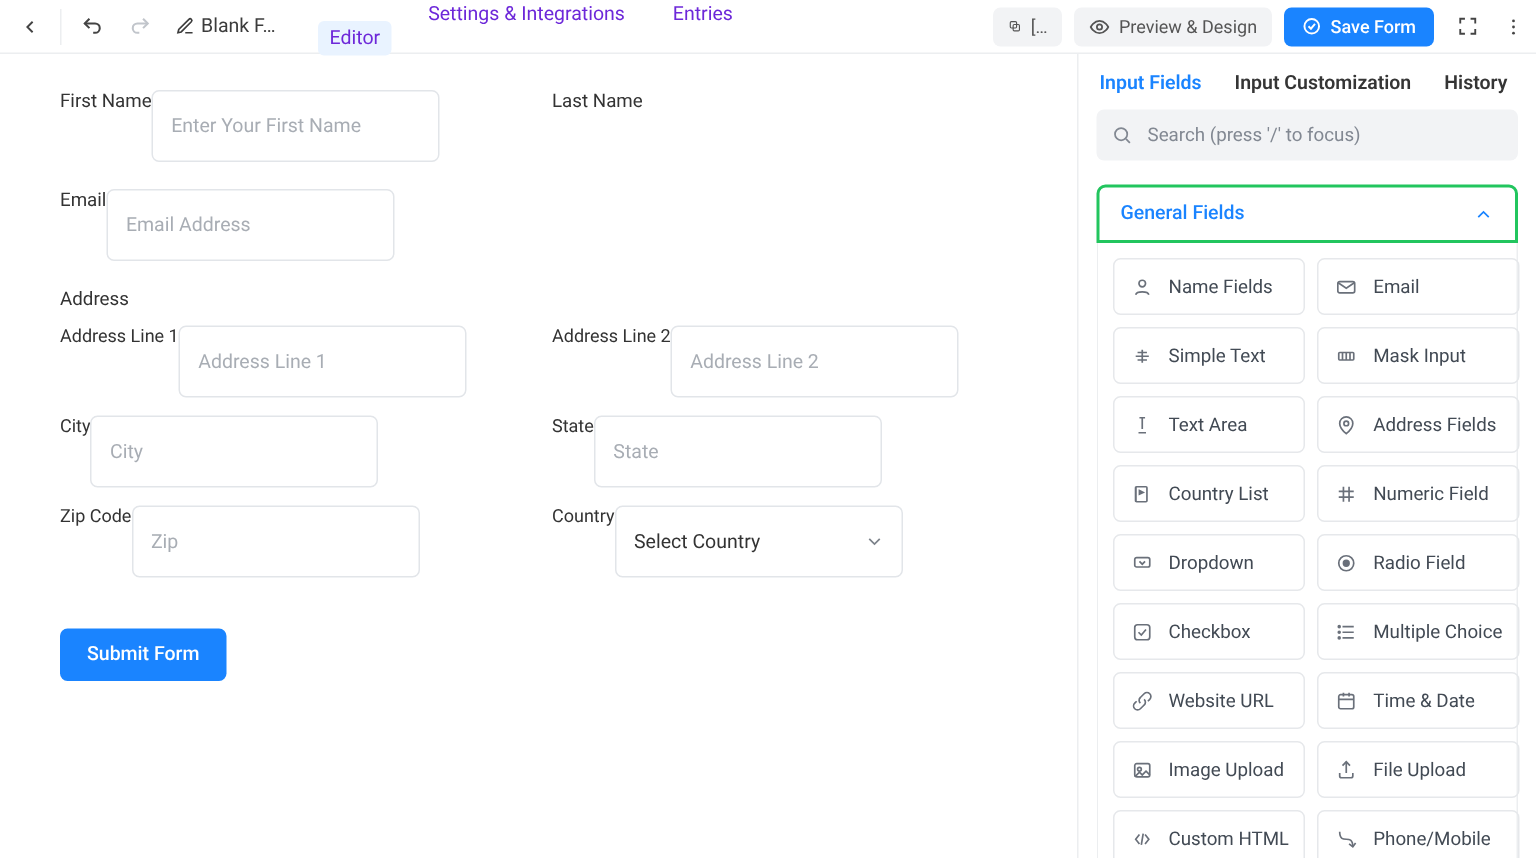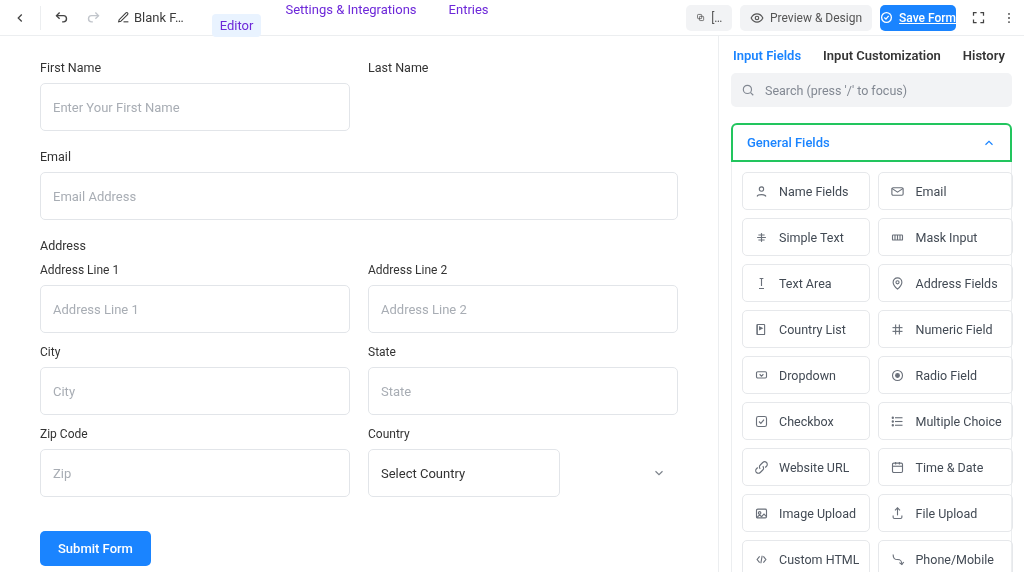--- a/index.html
+++ b/index.html
@@ -13,30 +13,30 @@
   .form-name { display: flex; align-items: center; gap: 4px; font-size: 13px; color: #3c3c3c; padding: 0 6px; max-width: 80px; }
   .form-name span { overflow: hidden; white-space: nowrap; text-overflow: ellipsis; }
   .nav-tabs { display: flex; gap: 16px; margin-left: 18px; }
   .nav-tab { font-size: 13px; color: #6d28d9; padding: 4px 8px; border-radius: 4px; cursor: pointer; }
   .nav-tab.active { color: #6d28d9; background: #e9f3ff; margin-top: 16px; }
 
   .tb-right { margin-left: auto; display: flex; align-items: center; gap: 8px; }
   .btn-light { background: #f2f3f5; color: #555; padding: 6px 10px; border-radius: 5px; display: flex; align-items: center; gap: 6px; font-size: 12px; cursor: pointer; }
   .btn-light.narrow { max-width: 46px; }
   .btn-light.narrow span { overflow: hidden; white-space: nowrap; text-overflow: ellipsis; }
-  .btn-primary { background: #1a84ff; color: #fff; padding: 6px 0; border-radius: 5px; display: flex; align-items: center; gap: 6px; font-size: 12px; cursor: pointer; font-weight: 500; text-decoration: underline; }
+  .btn-primary { background: #1a84ff; color: #fff; padding: 6px 12px; border-radius: 5px; display: flex; align-items: center; gap: 6px; font-size: 12px; cursor: pointer; font-weight: 500; }
 
   
   .main { display: flex; height: calc(572px - 36px); }
   .canvas { flex: 1; padding: 24px 40px 24px 40px; overflow: auto; }
   .sidebar { width: 306px; border-left: 1px solid #eceef0; display: flex; flex-direction: column; }
 
   
   .row { display: flex; gap: 18px; margin-bottom: 18px; }
-  .col { flex: 1; display: flex; flex-direction: column; }
+  .col { flex: 1; display: flex; flex-direction: row; }
   .lbl { font-size: 12.5px; color: #333; margin-bottom: 8px; }
   .sub-lbl { font-size: 12px; color: #333; margin-bottom: 8px; }
   .input { height: 48px; border: 1px solid #e2e5e9; border-radius: 5px; padding: 0 12px; font-size: 13px; color: #333; background: #fff; outline: none; }
   .input::placeholder { color: #a8adb4; }
   .section-title { font-size: 12.5px; color: #333; margin-bottom: 10px; margin-top: 2px; }
   .select { position: relative; }
   .select .chev { position: absolute; right: 12px; top: 50%; transform: translateY(-50%); color: #7c828a; pointer-events: none; }
   .sub-group { display: flex; gap: 18px; margin-bottom: 12px; }
   .submit-btn { margin-top: 22px; background: #1a84ff; color: #fff; border: none; border-radius: 5px; padding: 10px 18px; font-size: 13px; font-weight: 500; cursor: pointer; }
 

